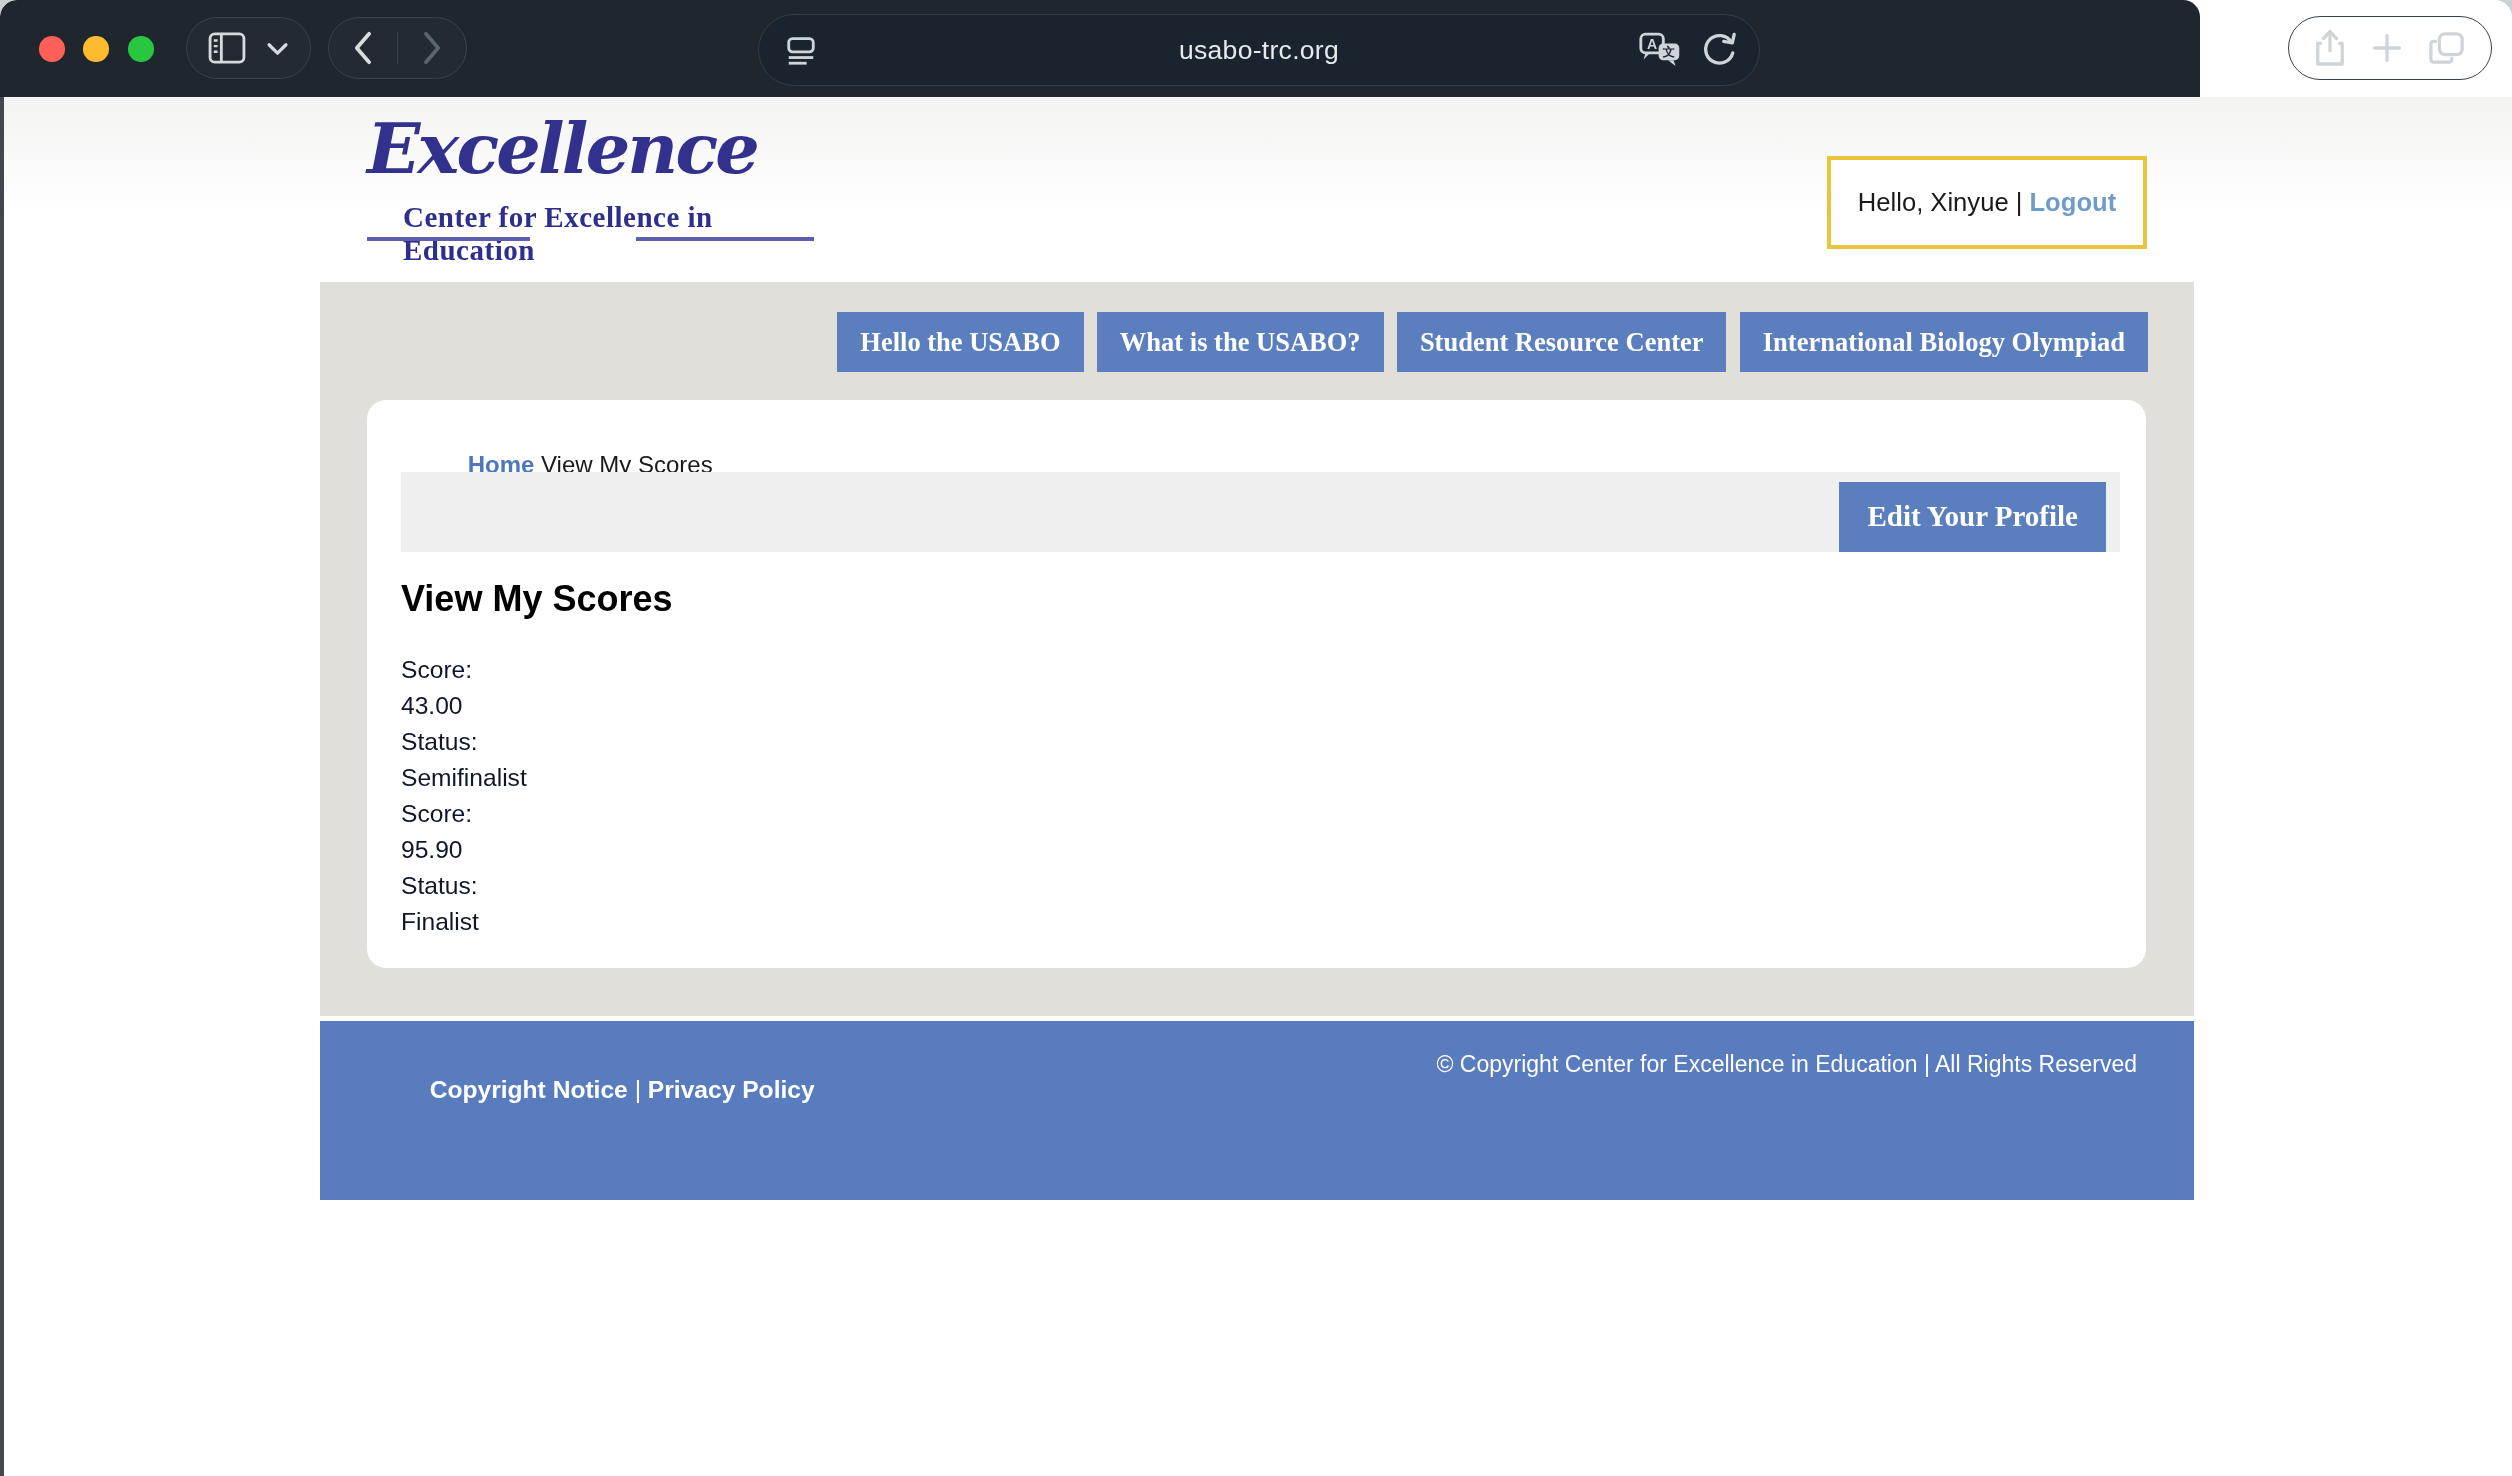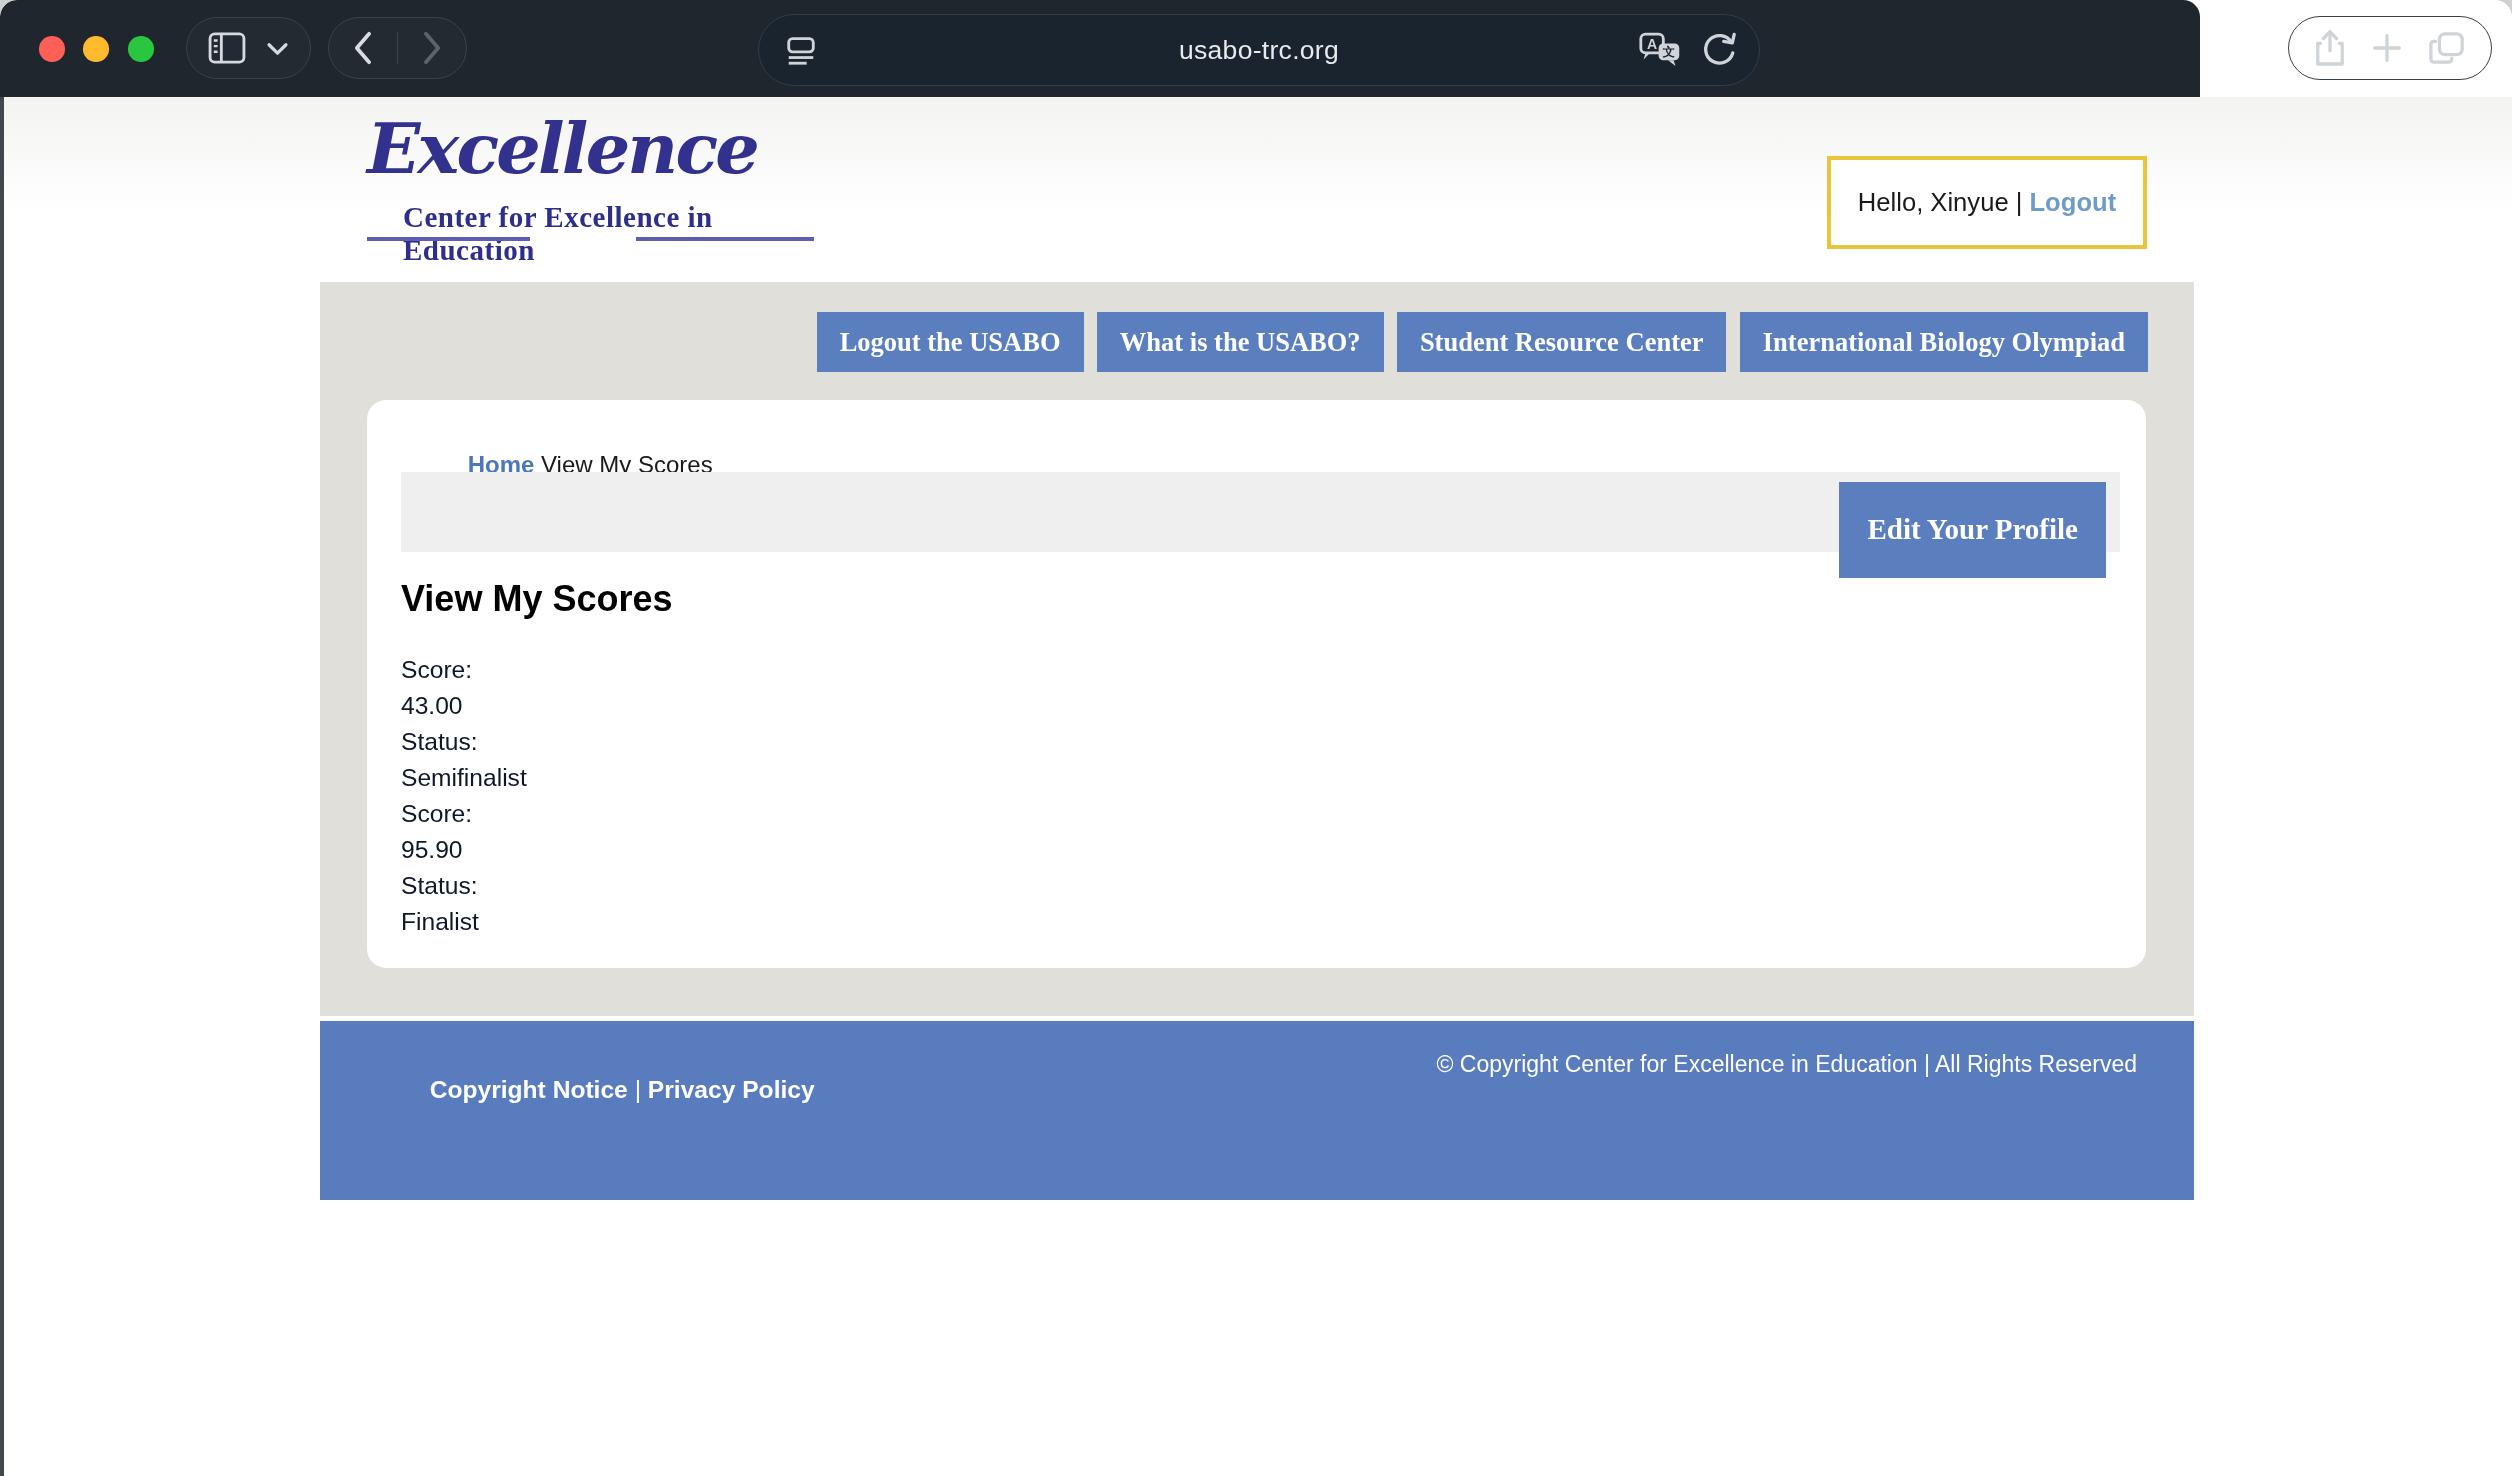--- a/index.html
+++ b/index.html
@@ -43,21 +43,21 @@
   .hello-box .logout{color:#6f9bc7;font-weight:bold;cursor:pointer;}
 
   .gray-band{position:absolute;left:320px;top:185px;width:1874px;height:734px;background:#e1dfda;}
   .nav-row{position:absolute;right:46px;top:30px;display:flex;gap:13.3px;}
   .nav-btn{height:60px;background:#5b7fbe;color:#ffffff;font-family:"Liberation Serif", serif;font-weight:bold;font-size:26.5px;display:flex;align-items:center;padding:0 23px;cursor:pointer;white-space:nowrap;}
 
   .card{position:absolute;left:47px;top:118px;width:1779px;height:568px;background:#ffffff;border-radius:19px;}
   .breadcrumb{position:absolute;left:34px;top:23px;font-size:24px;color:#1a1a1a;white-space:pre;}
   .breadcrumb .home{color:#4c77bd;font-weight:bold;cursor:pointer;}
   .inner-bar{position:absolute;left:34px;top:72px;width:1719px;height:80px;background:#efefef;}
-  .edit-btn{position:absolute;right:14px;top:9.5px;height:62px;background:#5b7fbe;color:#ffffff;font-family:"Liberation Serif", serif;font-weight:bold;font-size:29px;display:flex;align-items:center;padding:17px 28px;cursor:pointer;}
+  .edit-btn{position:absolute;right:14px;top:9.5px;height:62px;background:#5b7fbe;color:#ffffff;font-family:"Liberation Serif", serif;font-weight:bold;font-size:29px;display:flex;align-items:center;padding:4px 28px;cursor:pointer;}
   .page-title{position:absolute;left:34px;top:178px;font-size:36px;font-weight:bold;color:#000000;}
   .score-lines{position:absolute;left:34px;top:252px;font-size:24.6px;color:#0f172a;line-height:36px;}
 
   .footer{position:absolute;left:320px;top:924px;width:1874px;height:179px;background:#587cbd;box-sizing:border-box;padding:26.5px 57px 0 55px;display:flex;justify-content:space-between;align-items:flex-start;color:#ffffff;}
   .footer-links{font-size:24.6px;font-weight:bold;white-space:pre;}
   .footer-links .sep{font-weight:normal;}
   .footer-links span{cursor:pointer;}
   .footer-copy{font-size:23px;margin-top:3px;}
 </style>
 </head>
@@ -163,21 +163,21 @@
       <div class="logo-underline seg2"></div>
       <div class="logo-caption">Center for Excellence in Education</div>
     </div>
 
     <div class="hello-box">
       <span>Hello, Xinyue | </span><span class="logout">Logout</span>
     </div>
 
     <div class="gray-band">
       <div class="nav-row">
-        <div class="nav-btn">Logout the USABO</div>
+        <div class="nav-btn">Hello the USABO</div>
         <div class="nav-btn">What is the USABO?</div>
         <div class="nav-btn">Student Resource Center</div>
         <div class="nav-btn">International Biology Olympiad</div>
       </div>
 
       <div class="card">
         <div class="breadcrumb">
           <span class="home">Home</span><span> View My Scores</span>
         </div>
 

